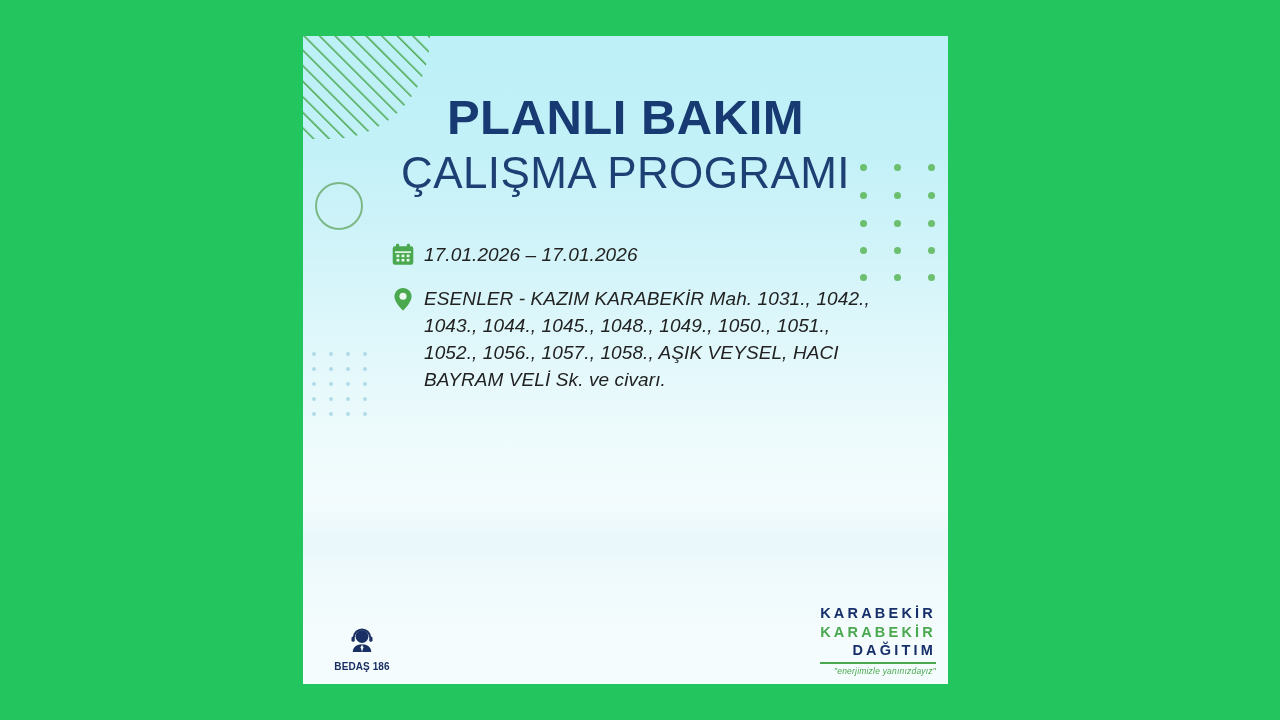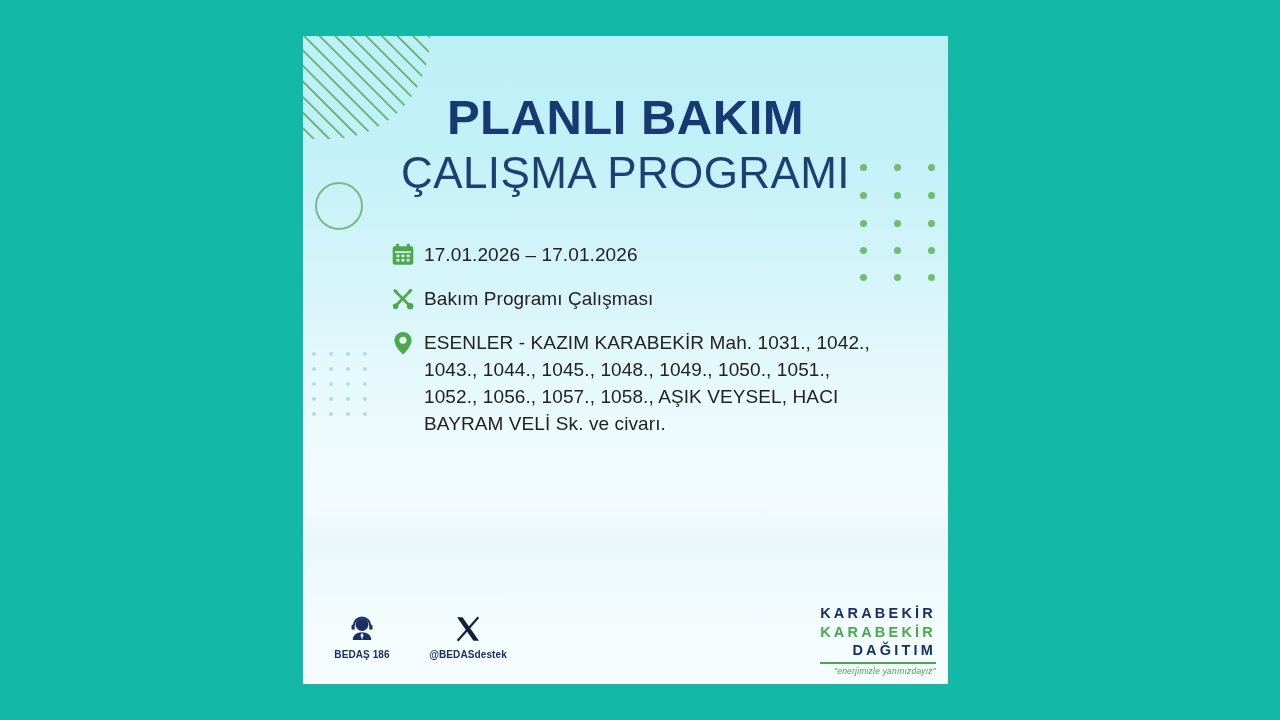--- a/index.html
+++ b/index.html
@@ -10,21 +10,21 @@
     height: 720px;
     background: #ffffff;
     font-family: "Liberation Sans", "DejaVu Sans", sans-serif;
     overflow: hidden;
   }
 
   #stage {
     position: relative;
     width: 1280px;
     height: 720px;
-    background: #14b8a6;
+    background: #22c55e;
   }
 
   
   #card {
     position: absolute;
     left: 303px;
     top: 36px;
     width: 645px;
     height: 648px;
     overflow: hidden;
@@ -142,38 +142,39 @@
     display: flex;
     align-items: center;
     justify-content: flex-start;
   }
   .info-text {
     font-size: 19px;
     line-height: 27px;
     color: #222222;
     letter-spacing: 0.1px;
     padding-top: 1px;
+    font-style: italic;
   }
   #row-location .info-text { max-width: 460px; }
   #row-location { margin-bottom: 0; }
 
   
   #footer {
     position: absolute;
     left: 0;
     top: 570px;
     width: 645px;
     height: 78px;
   }
   #contacts {
     position: absolute;
     left: 20px;
-    top: 0px;
+    top: 12px;
     display: flex;
-    gap: 28px;
+    gap: 17px;
   }
   .contact {
     width: 78px;
     text-align: center;
   }
   .contact-icon {
     height: 38px;
     display: flex;
     align-items: flex-end;
     justify-content: center;
@@ -303,35 +304,20 @@
               <rect x="6" y="15.6" width="2.6" height="2.4"></rect>
               <rect x="10.7" y="15.6" width="2.6" height="2.4"></rect>
               <rect x="15.4" y="15.6" width="2.6" height="2.4"></rect>
             </g>
           </svg>
         </span>
         <span class="info-text">17.01.2026 – 17.01.2026</span>
       </div>
 
 
-      <div class="info-row" id="row-work">
-        <span class="info-icon">
-          <svg width="26" height="26" viewBox="0 0 24 24" aria-hidden="true">
-            <g stroke="#4aa94f" stroke-width="2.6" stroke-linecap="round">
-              <line x1="4.5" y1="4.5" x2="18.5" y2="18.5"></line>
-              <line x1="19" y1="4.5" x2="5.5" y2="18"></line>
-            </g>
-            <path d="M3.2 3.0 l3.4 0.6 0.6 3.4 -2.4 -0.6 z" fill="#4aa94f"></path>
-            <circle cx="18.6" cy="18.6" r="3.0" fill="#4aa94f"></circle>
-            <path d="M20.8 3.2 a3.1 3.1 0 0 0 -4.2 4.2 z" fill="#4aa94f"></path>
-            <circle cx="5.2" cy="18.8" r="2.6" fill="#4aa94f"></circle>
-          </svg>
-        </span>
-        <span class="info-text">Bakım Programı Çalışması</span>
-      </div>
 
       <div class="info-row" id="row-location">
         <span class="info-icon">
           <svg width="26" height="26" viewBox="0 0 24 24" aria-hidden="true">
             <path d="M12 1.8 C7.6 1.8 4.1 5.3 4.1 9.6 C4.1 15.4 12 22.6 12 22.6 C12 22.6 19.9 15.4 19.9 9.6 C19.9 5.3 16.4 1.8 12 1.8 Z" fill="#4aa94f"></path>
             <circle cx="12" cy="9.5" r="3.3" fill="#ecf9ee"></circle>
           </svg>
         </span>
         <span class="info-text">ESENLER - KAZIM KARABEKİR Mah. 1031., 1042., 1043., 1044., 1045., 1048., 1049., 1050., 1051., 1052., 1056., 1057., 1058., AŞIK VEYSEL, HACI BAYRAM VELİ Sk. ve civarı.</span>
       </div>
@@ -350,30 +336,20 @@
               <path d="M5.6 9.2 a6.4 6.4 0 0 1 12.8 0" fill="none" stroke="#1a2f63" stroke-width="1.7"></path>
               <rect x="3.6" y="8.3" width="2.6" height="4.3" rx="1.3" fill="#1a2f63"></rect>
               <rect x="17.8" y="8.3" width="2.6" height="4.3" rx="1.3" fill="#1a2f63"></rect>
               <path d="M12 14.8 L13.1 17.0 L12 20.8 L10.9 17.0 Z" fill="#eaf7fb"></path>
             </svg>
           </span>
           <span class="contact-label">BEDAŞ 186</span>
         </div>
 
 
-        <div class="contact">
-          <span class="contact-icon">
-            <svg width="28" height="30" viewBox="0 0 24 24" aria-hidden="true">
-              <path d="M2.6 1.9 H7.3 L21.4 22.1 H16.7 Z" fill="#13213f"></path>
-              <path d="M20.9 1.9 L3.1 22.1" fill="none" stroke="#13213f" stroke-width="1.9"></path>
-              <path d="M2.6 1.9 H7.3 L21.4 22.1 H16.7 Z" fill="#eaf7fb" transform="translate(1.6,0) scale(0.86,1)" opacity="0"></path>
-            </svg>
-          </span>
-          <span class="contact-label">@BEDASdestek</span>
-        </div>
 
       </div>
 
       <div id="brand">
         <span class="brand-line" id="brand-line-1">KARABEKİR</span>
         <span class="brand-line" id="brand-line-2">KARABEKİR</span>
         <span class="brand-line" id="brand-line-3">DAĞITIM</span>
         <div id="brand-rule"></div>
         <span id="brand-tagline">"enerjimizle yanınızdayız"</span>
       </div>

